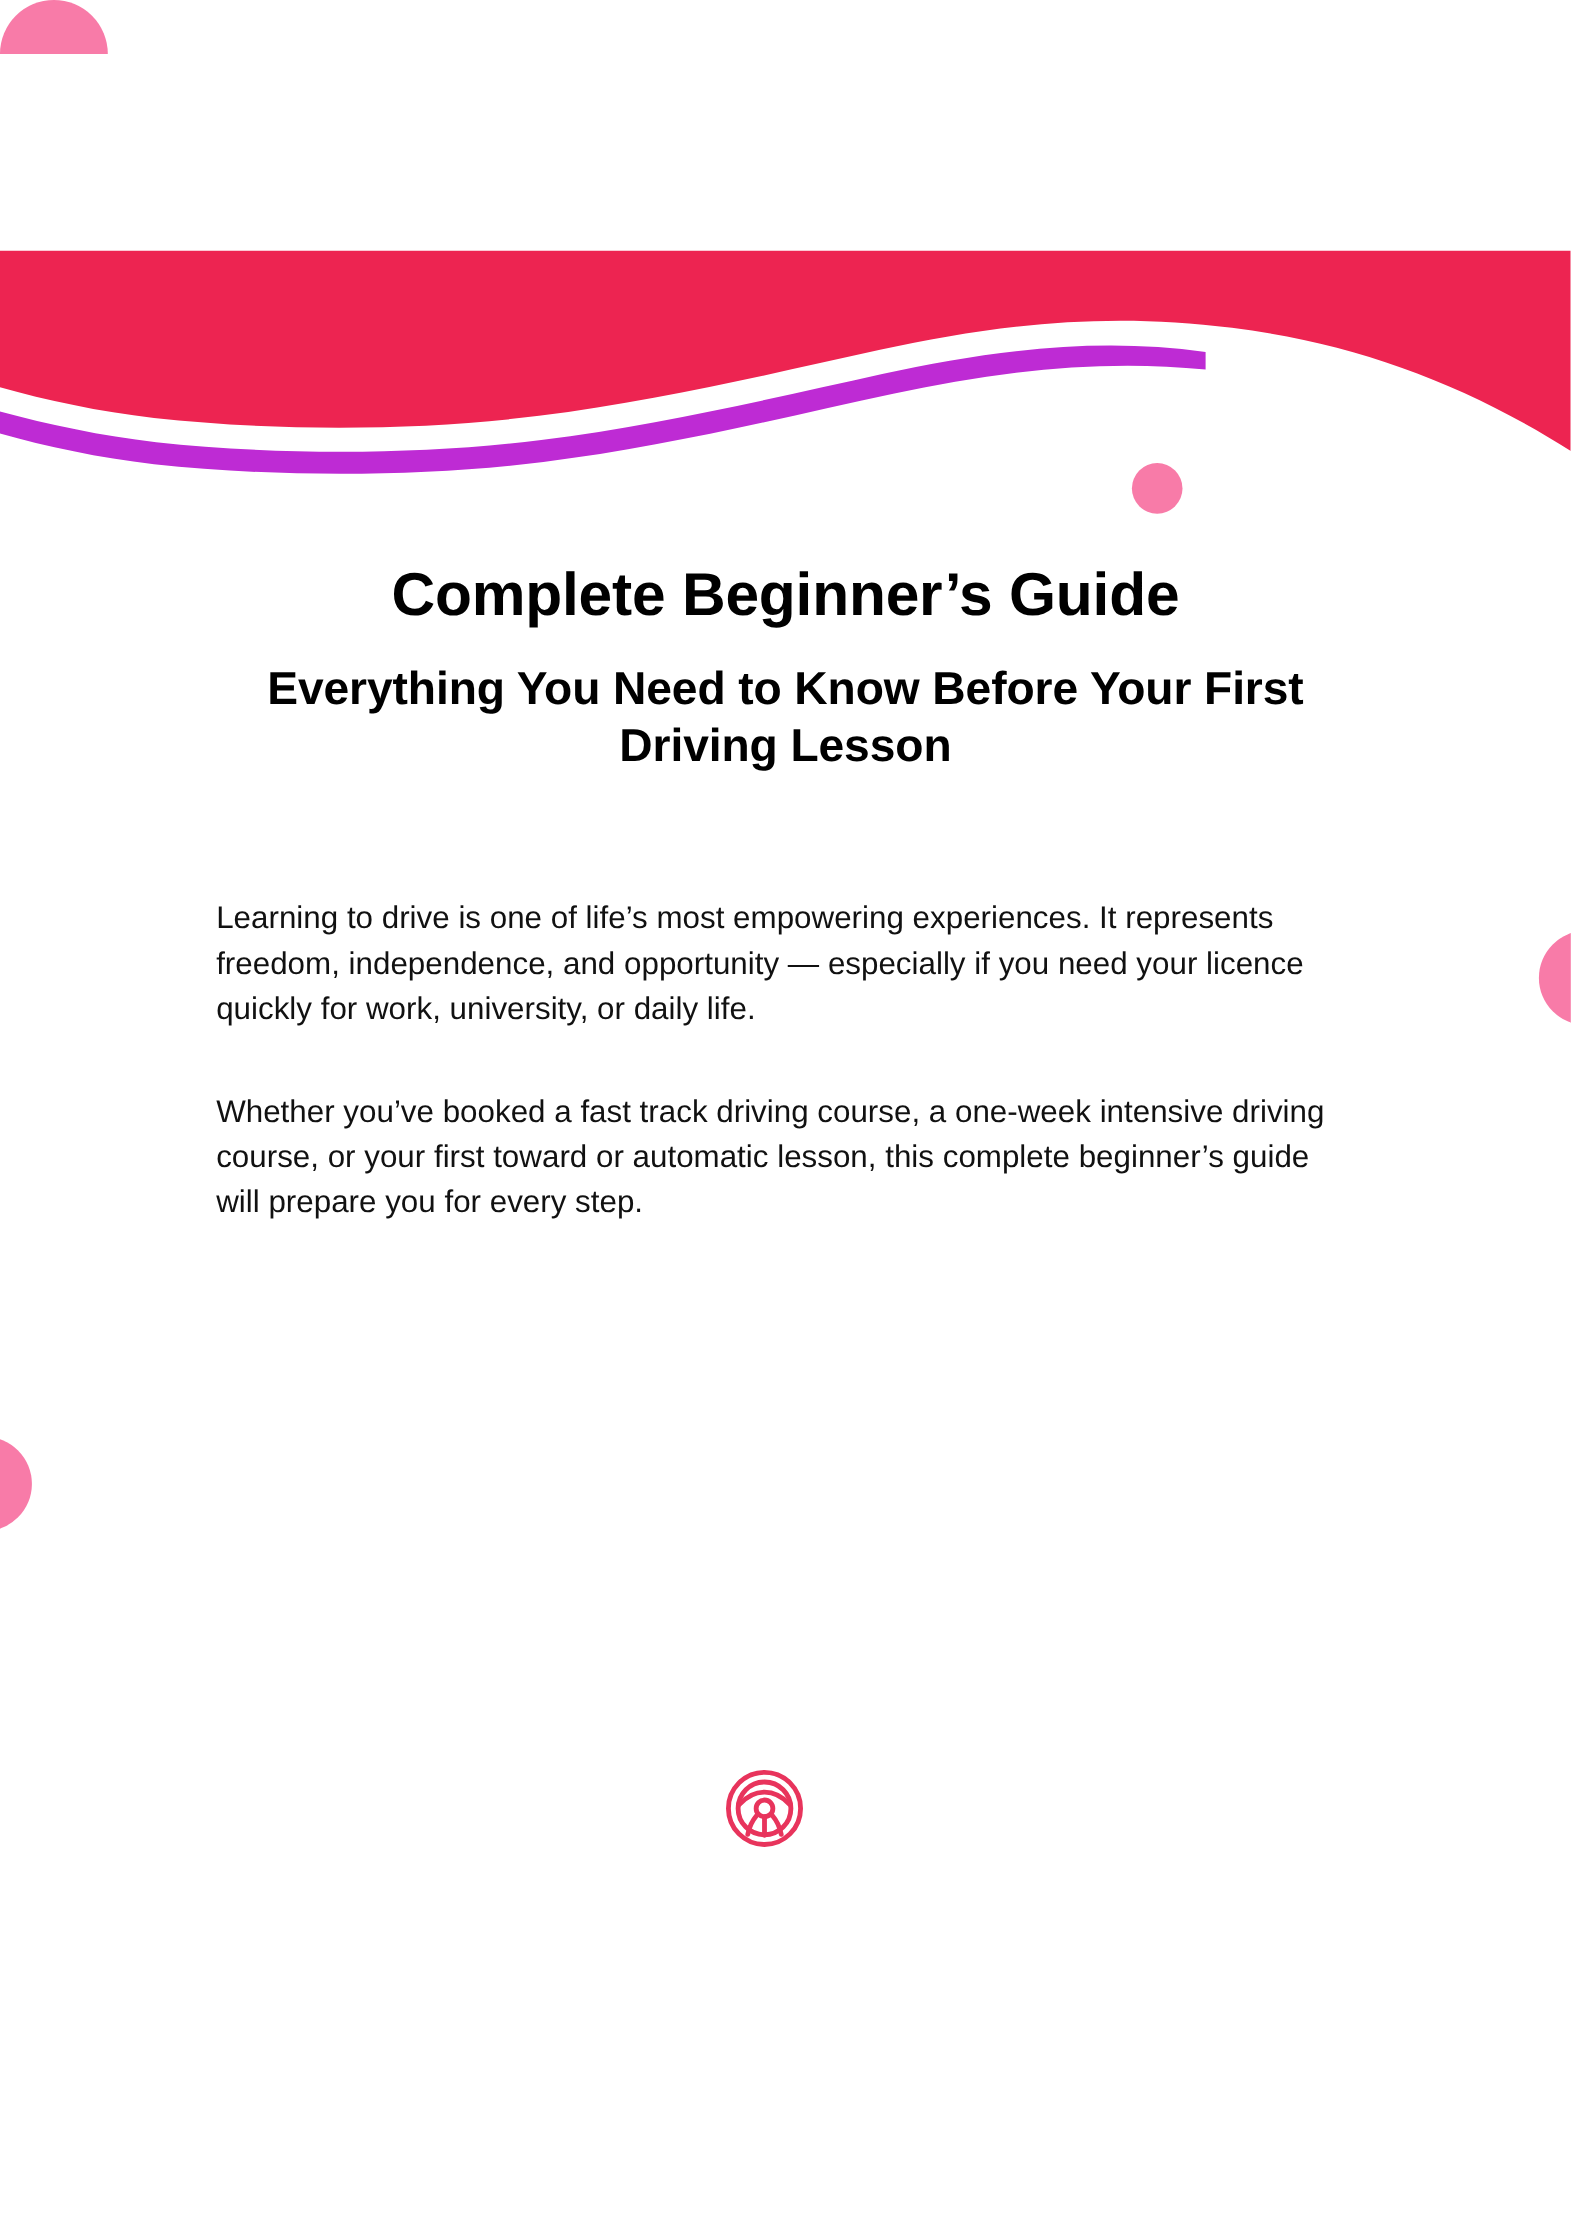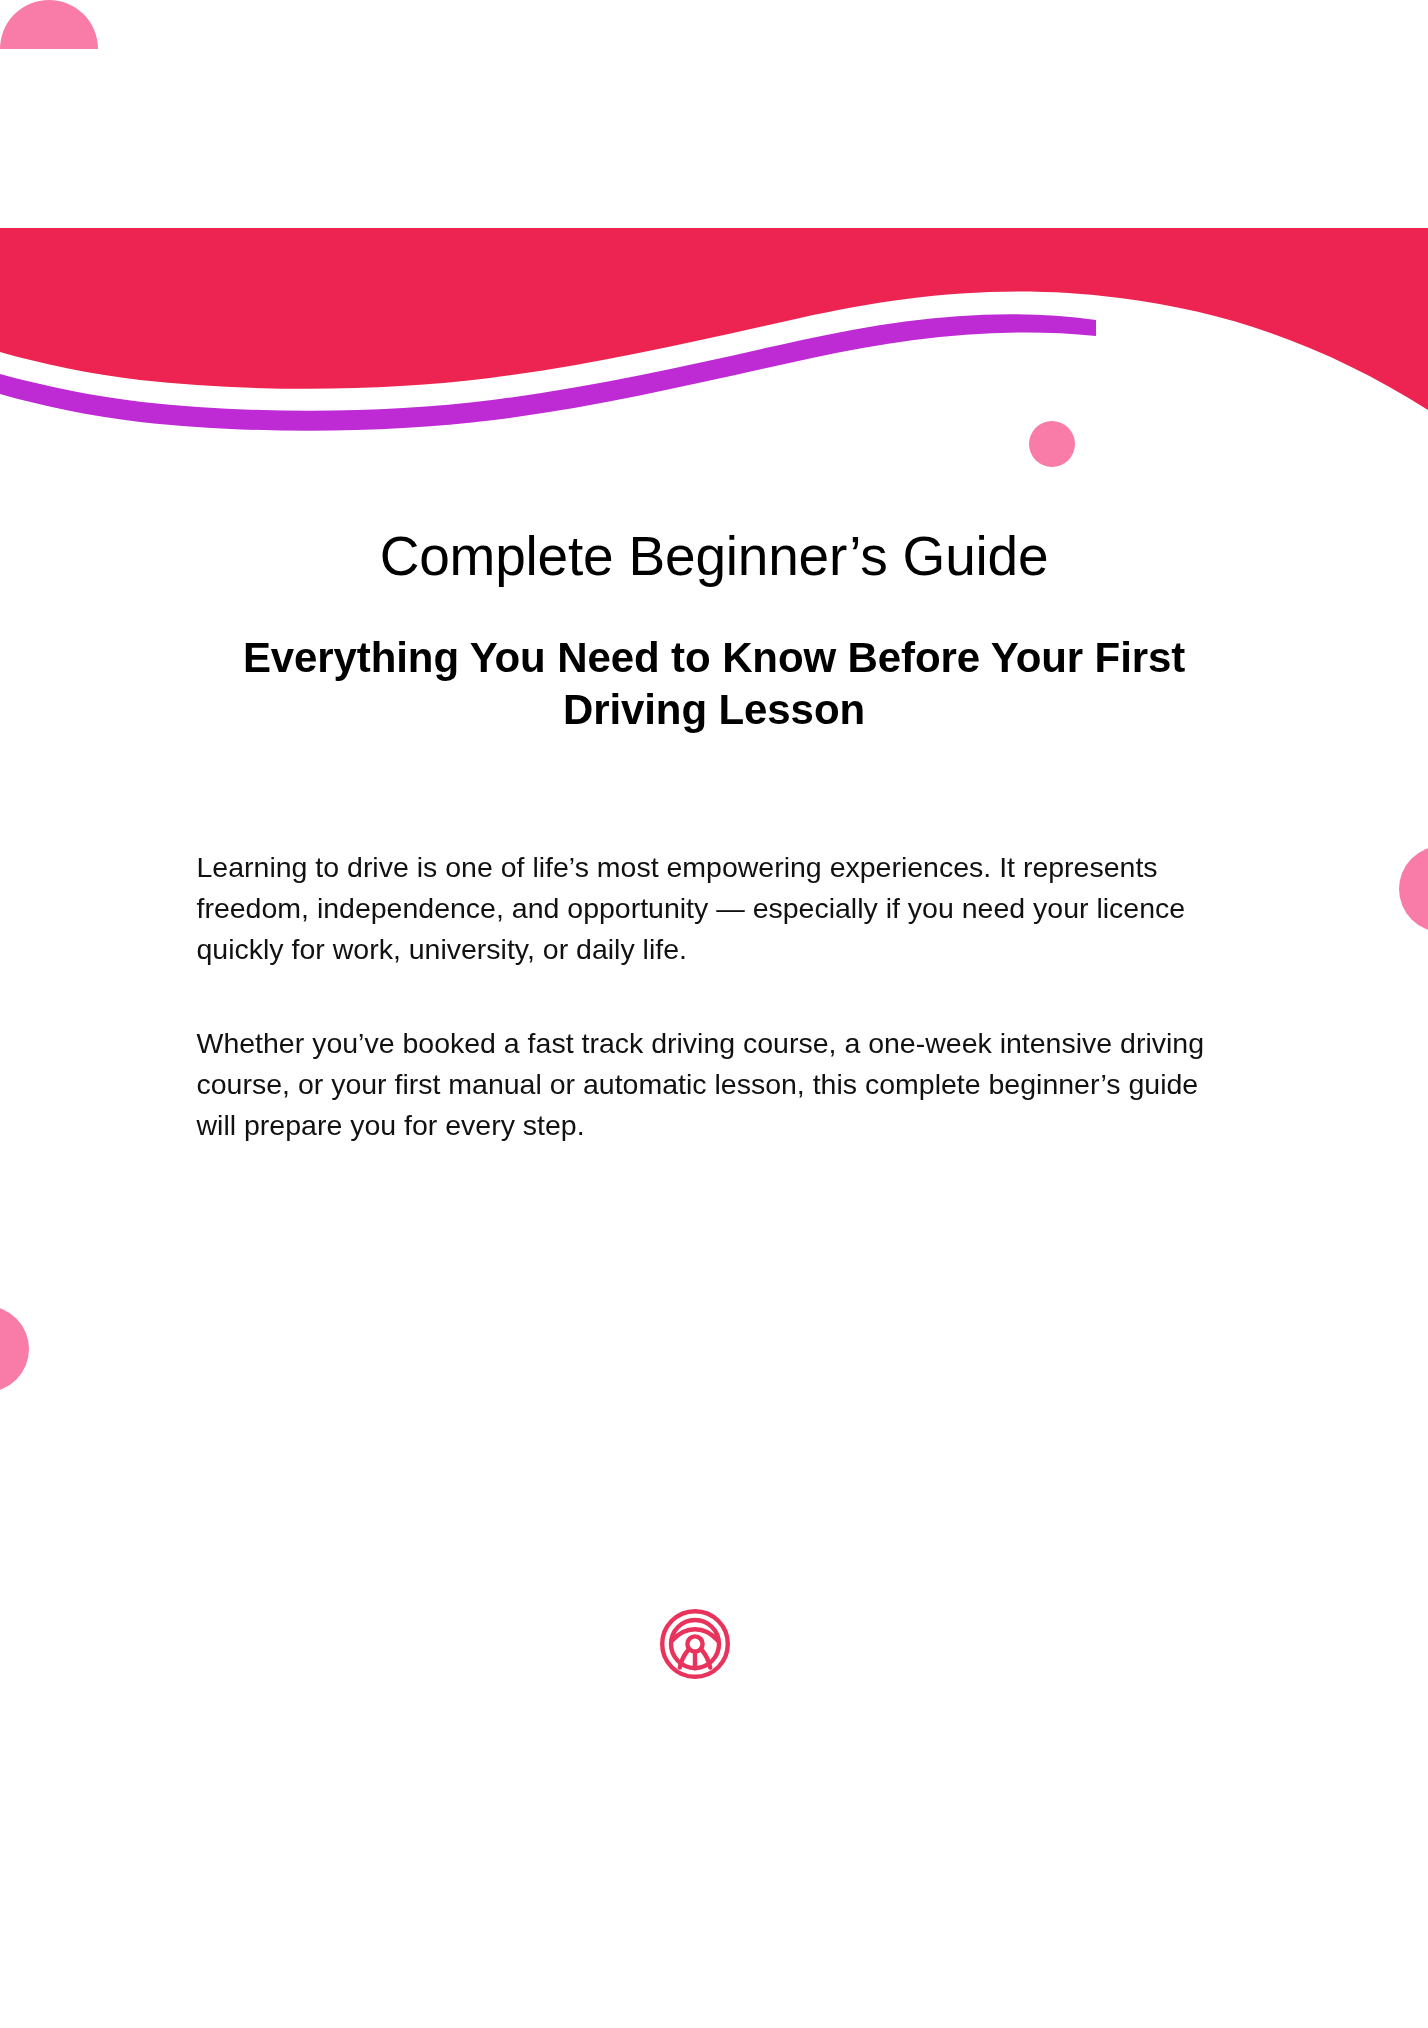--- a/index.html
+++ b/index.html
@@ -63,25 +63,25 @@
 
   
   #content {
     position: absolute;
     left: 0;
     top: 0;
     width: 1428px;
   }
 
   #page-title {
-    margin: 16px;
+    margin: 0;
     padding-top: 512px;
     text-align: center;
     font-size: 55px;
-    font-weight: normal;
+    font-weight: bold;
     line-height: 1.05;
     color: #000000;
     letter-spacing: -0.2px;
   }
 
   #page-subtitle {
     margin: 0;
     padding-top: 30px;
     text-align: center;
     font-size: 42px;
@@ -149,21 +149,21 @@
 <div id="blob-bottom-dome"></div>
 
 <div id="content">
 
   <h1 id="page-title">Complete Beginner’s Guide</h1>
 
   <h2 id="page-subtitle">Everything You Need to Know Before Your First Driving Lesson</h2>
 
   <div id="intro-body">
     <p class="body-paragraph">Learning to drive is one of life’s most empowering experiences. It represents freedom, independence, and opportunity — especially if you need your licence quickly for work, university, or daily life.</p>
-    <p class="body-paragraph">Whether you’ve booked a fast track driving course, a one-week intensive driving course, or your first manual or automatic lesson, this complete beginner’s guide will prepare you for every step.</p>
+    <p class="body-paragraph">Whether you’ve booked a fast track driving course, a one-week intensive driving course, or your first toward or automatic lesson, this complete beginner’s guide will prepare you for every step.</p>
   </div>
 
 </div>
 
 <svg id="steering-wheel-icon" viewBox="0 0 100 100" xmlns="http://www.w3.org/2000/svg">
   <g fill="none" stroke="#E8345C" stroke-width="5.5" stroke-linecap="round" stroke-linejoin="round">
     <circle cx="50" cy="50" r="41"></circle>
     <circle cx="50" cy="50" r="30"></circle>
     <circle cx="50" cy="50" r="9.5"></circle>
     <path d="M21.5 45.5 C32 34 42 31.5 50 31.5 C58 31.5 68 34 78.5 45.5"></path>

